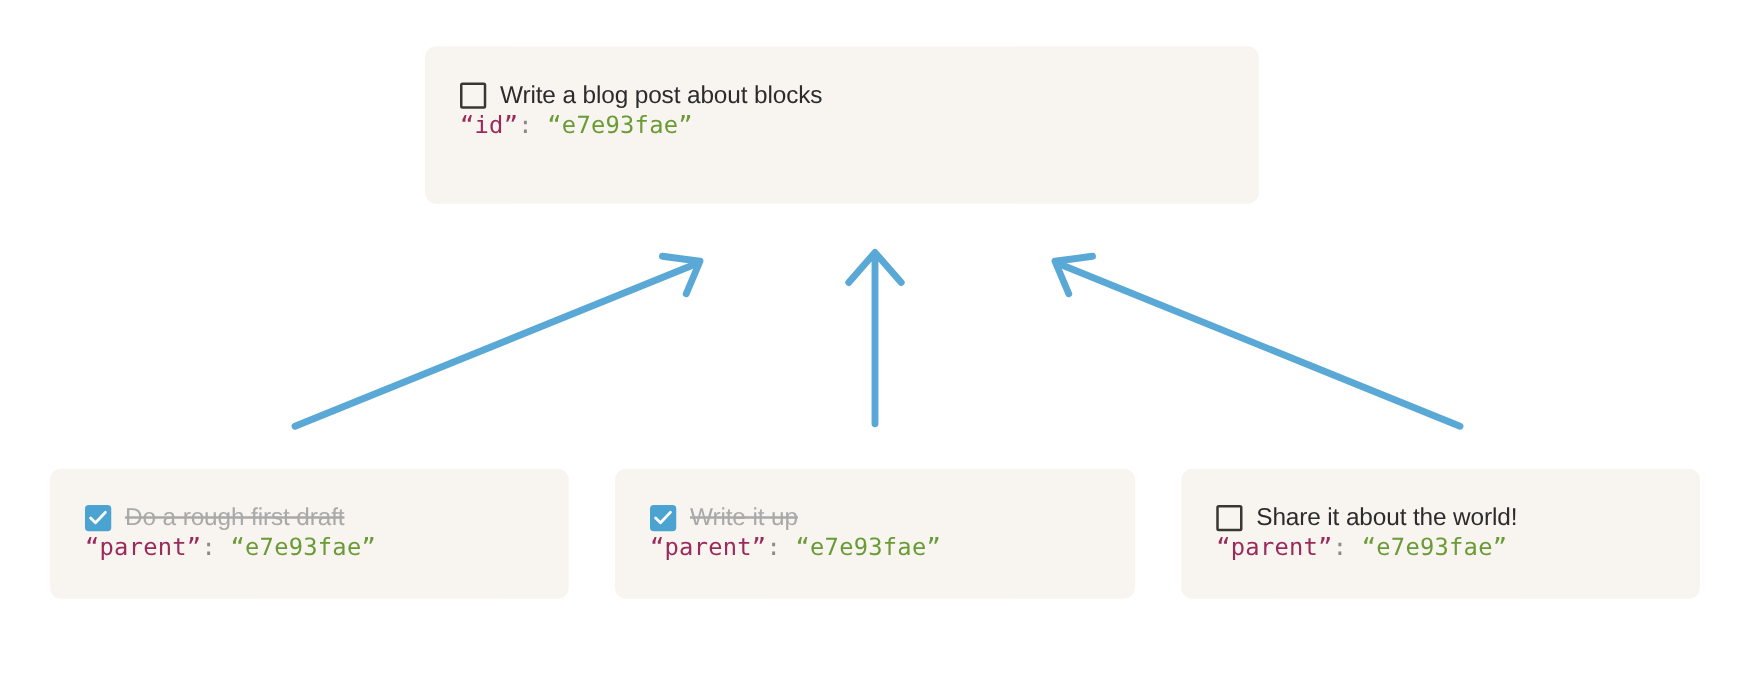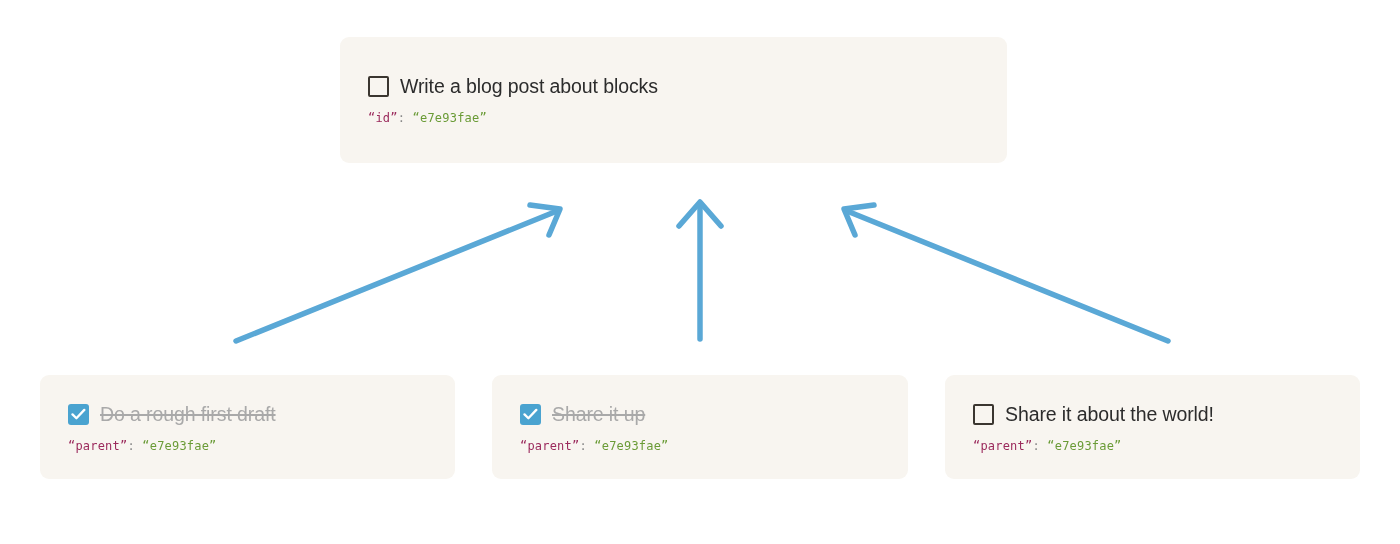--- a/index.html
+++ b/index.html
@@ -24,21 +24,21 @@
     position: absolute;
     background: #f8f5f0;
     border-radius: 9px;
     box-sizing: border-box;
   }
   .card-parent {
     left: 340px;
     top: 37px;
     width: 667px;
     height: 126px;
-    padding: 36px 0 0 28px;
+    padding: 26px 0 0 28px;
   }
   .card-child {
     top: 375px;
     height: 104px;
     padding: 26px 0 0 28px;
   }
   .card-child-1 { left: 40px;  width: 415px; }
   .card-child-2 { left: 492px; width: 416px; }
   .card-child-3 { left: 945px; width: 415px; }
 
@@ -78,23 +78,23 @@
     white-space: nowrap;
   }
   .todo-label.done {
     color: #a9a9a9;
     text-decoration: line-through;
     text-decoration-thickness: 1.6px;
   }
 
   
   .json-line {
-    margin-top: 12px;
+    margin-top: 0;
     font-family: "DejaVu Sans Mono", monospace;
-    font-size: 12px;
+    font-size: 19px;
     white-space: nowrap;
     letter-spacing: 0.2px;
   }
   .json-key   { color: #9b2a5c; }
   .json-colon { color: #8a8a8a; }
   .json-val   { color: #6a9b36; }
 
   
   #arrows {
     position: absolute;
@@ -152,21 +152,21 @@
     </div>
   </div>
 
   <div class="card card-child card-child-2">
     <div class="todo-row">
       <span class="checkbox checked">
         <svg width="15" height="13" viewBox="0 0 15 13" xmlns="http://www.w3.org/2000/svg">
           <path d="M1.5,6.4 L5.4,10.2 L13.3,1.9" fill="none" stroke="#ffffff" stroke-width="2.3" stroke-linecap="round" stroke-linejoin="round"></path>
         </svg>
       </span>
-      <span class="todo-label done">Share it up</span>
+      <span class="todo-label done">Write it up</span>
     </div>
     <div class="json-line">
       <span class="json-key">“parent”</span><span class="json-colon">:</span>&nbsp;<span class="json-val">“e7e93fae”</span>
     </div>
   </div>
 
   <div class="card card-child card-child-3">
     <div class="todo-row">
       <span class="checkbox unchecked"></span>
       <span class="todo-label">Share it about the world!</span>

